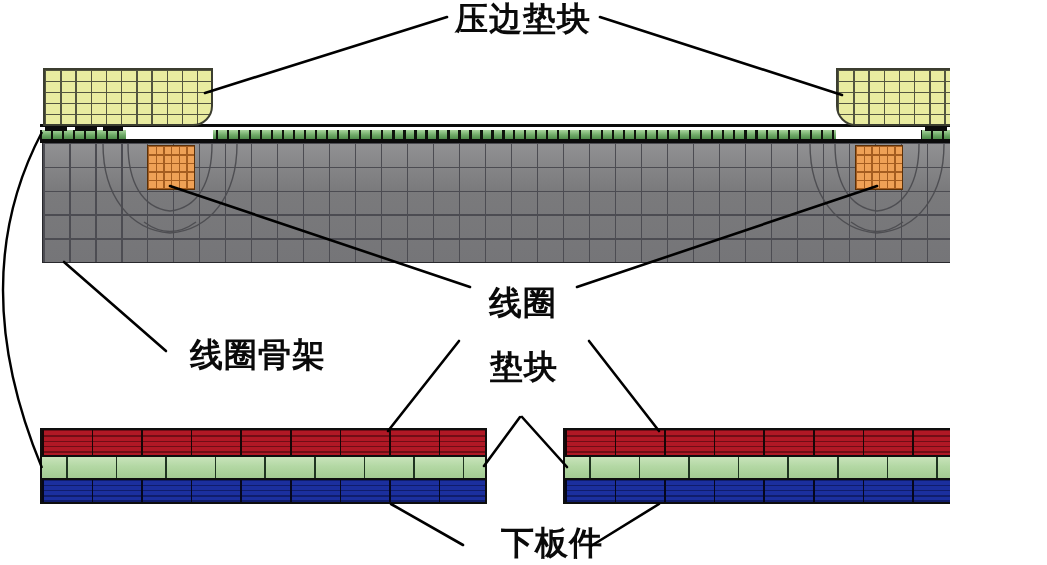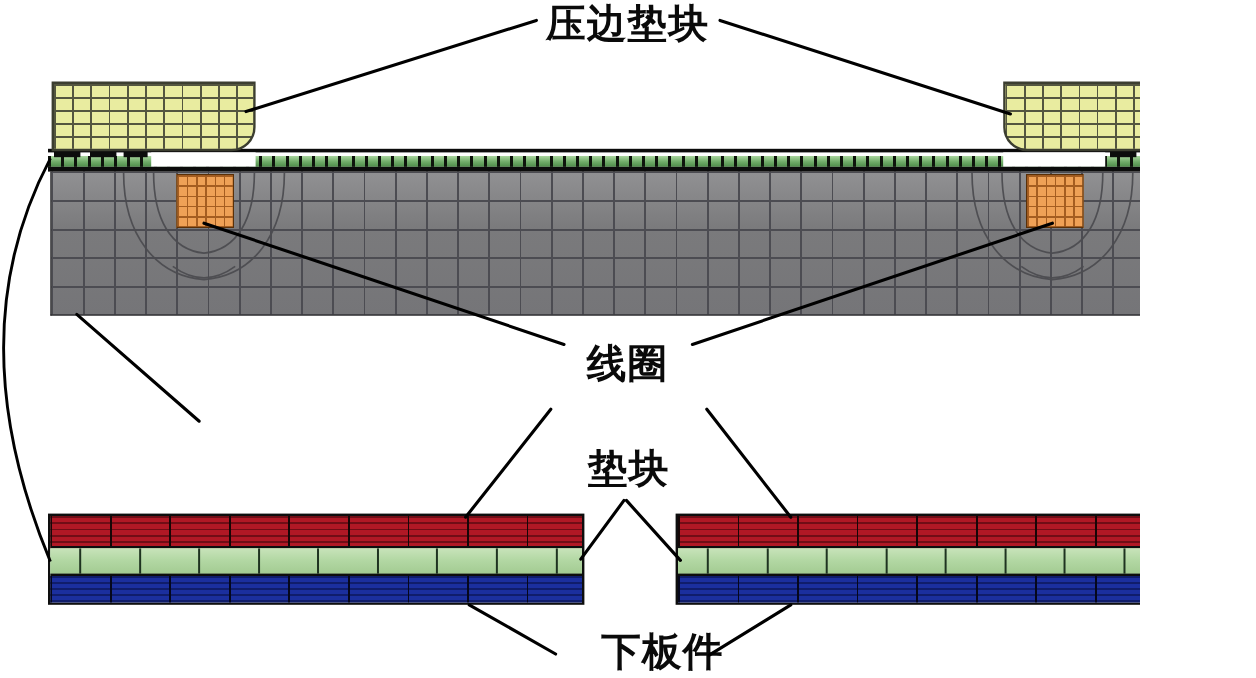--- a/index.html
+++ b/index.html
@@ -1,19 +1,19 @@
 <!DOCTYPE html>
 <html style="--background: #ffffff; --blank-holder-fill: #e9eca0; --blank-holder-line: #53553f; --frame-fill: #7e7e80; --frame-line: #4c4c52; --coil-fill: #efa156; --coil-line: #a55d20; --upper-plate-fill: #b01825; --upper-plate-stripe: #700d16; --pad-fill: #b3d8a4; --pad-line: #1e3320; --lower-plate-fill: #1b2f9e; --lower-plate-stripe: #101d6b; --spacer-strip-green: #6faa68; --leader: #000000;"><head>
 <meta charset="utf-8">
 <style>
   html,body{margin:0;padding:0;background:#fff;}
   .canvas{
     position:relative;width:950px;height:565px;overflow:hidden;
     background:var(--background,#fff);
-    font-family:Liberation Serif, serif;
+    font-family:Liberation Mono, monospace;
   }
   .label{
     position:absolute;transform:translate(-50%,-50%);
     font-weight:bold;font-size:33px;line-height:1;color:#0a0a0a;
     white-space:nowrap;letter-spacing:1px;
   }
   
   .block-yellow{
     position:absolute;top:68px;width:166px;height:54px;
     background-color:var(--blank-holder-fill);
@@ -131,21 +131,22 @@
     <div class="layer blue"></div>
   </div>
   <div class="sheet right">
     <div class="layer red"></div>
     <div class="layer green"></div>
     <div class="layer blue"></div>
   </div>
 
   <div class="label" style="left:523px;top:21px;">压边垫块</div>
   <div class="label" style="left:523px;top:305px;">线圈</div>
-  <div class="label" style="left:524px;top:392px;">垫块</div>
+  <div class="label" style="left:524px;top:369px;">垫块</div>
+  <div class="label" style="left:258px;top:357px;">线圈骨架</div>
   <div class="label" style="left:552px;top:545px;">下板件</div>
 
   <svg class="overlay" width="1047" height="565" viewBox="0 0 1047 565">
     <line class="leader" x1="447" y1="17" x2="205" y2="93"></line>
     <line class="leader" x1="600" y1="17" x2="842" y2="95"></line>
     <line class="leader" x1="170" y1="186" x2="470" y2="287"></line>
     <line class="leader" x1="877" y1="186" x2="577" y2="287"></line>
     <line class="leader" x1="64" y1="262" x2="166" y2="351"></line>
     <line class="leader" x1="459" y1="341" x2="388" y2="431"></line>
     <line class="leader" x1="589" y1="341" x2="659" y2="431"></line>

